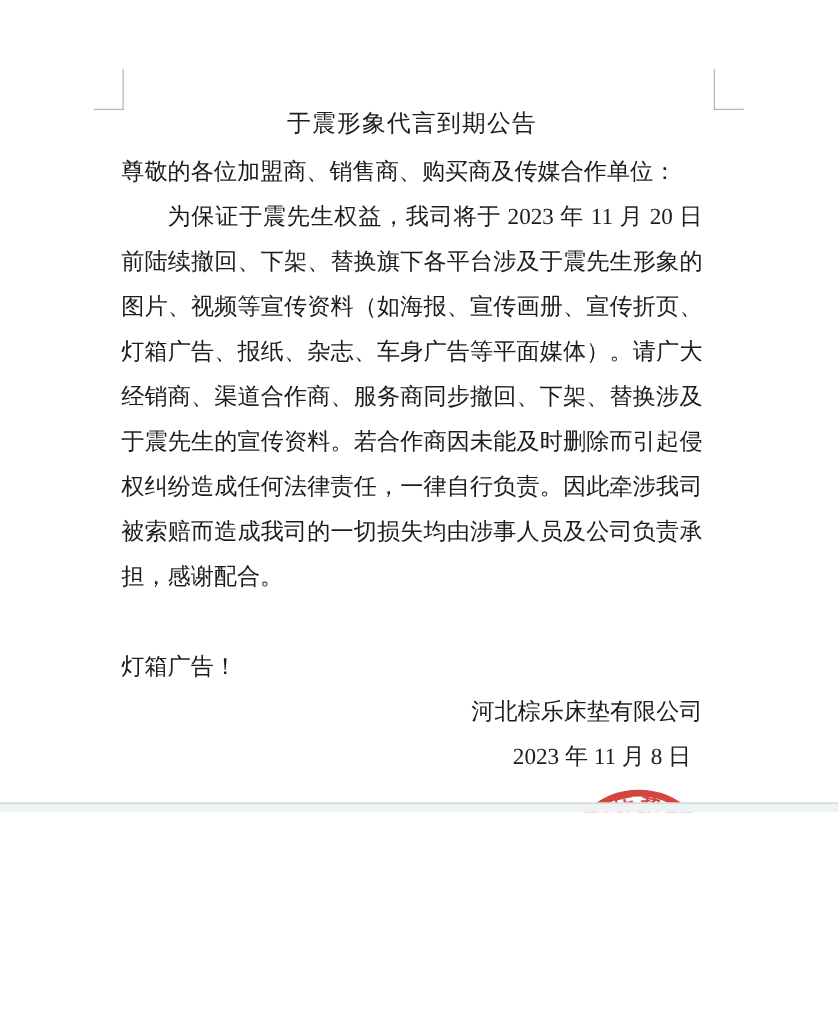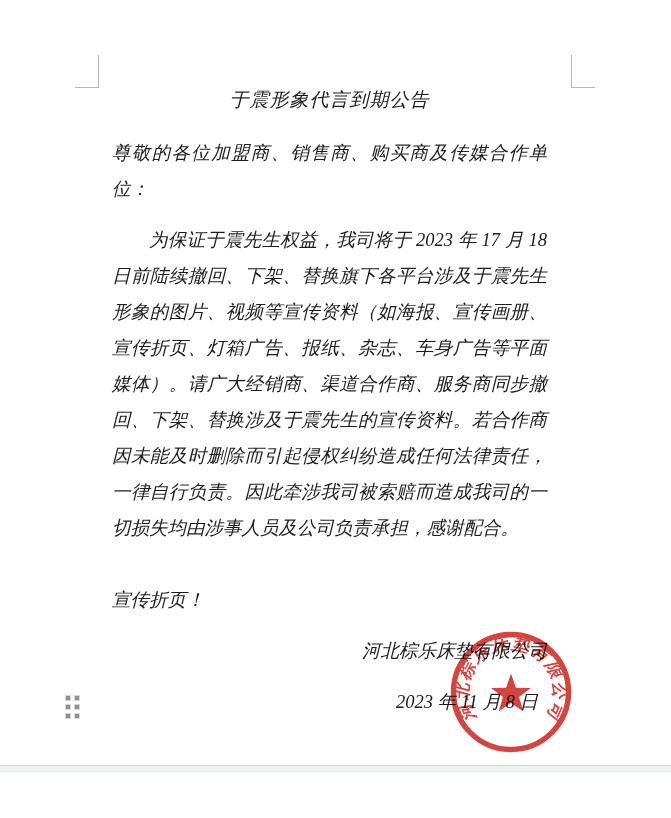--- a/index.html
+++ b/index.html
@@ -3,26 +3,25 @@
 <meta charset="utf-8">
 <style>
   html, body {
     margin: 0;
     padding: 0;
     background: #ffffff;
   }
   .page {
     position: relative;
     width: 671px;
-    height: 773px;
+    height: 650px;
     background: #ffffff;
     overflow: hidden;
     font-family: "Liberation Serif", "DejaVu Serif", serif;
     color: #1c1c1c;
-    font-style: italic;
   }
   
   .corner-mark {
     position: absolute;
     top: 55px;
     width: 24px;
     height: 33px;
     box-sizing: border-box;
   }
   .corner-mark.left {
@@ -46,21 +45,21 @@
   }
   .doc-title {
     margin: 0;
     font-size: 19px;
     font-weight: normal;
     text-align: center;
     line-height: 40px;
     letter-spacing: 1px;
   }
   .content p {
-    margin: 15px;
+    margin: 0;
   }
   .para-indent {
     text-indent: 2em;
   }
   .closing {
     margin-top: 36px !important;
   }
   .signature {
     text-align: right;
   }
@@ -119,22 +118,22 @@
 <body>
 
 <div class="page">
 
   <div class="corner-mark left"></div>
   <div class="corner-mark right"></div>
 
   <div class="content">
     <h1 class="doc-title">于震形象代言到期公告</h1>
     <p>尊敬的各位加盟商、销售商、购买商及传媒合作单位：</p>
-    <p class="para-indent">为保证于震先生权益，我司将于 2023 年 17 月 18 日前陆续撤回、下架、替换旗下各平台涉及于震先生形象的图片、视频等宣传资料（如海报、宣传画册、宣传折页、灯箱广告、报纸、杂志、车身广告等平面媒体）。请广大经销商、渠道合作商、服务商同步撤回、下架、替换涉及于震先生的宣传资料。若合作商因未能及时删除而引起侵权纠纷造成任何法律责任，一律自行负责。因此牵涉我司被索赔而造成我司的一切损失均由涉事人员及公司负责承担，感谢配合。</p>
-    <p class="closing">宣传折页！</p>
+    <p class="para-indent">为保证于震先生权益，我司将于 2023 年 11 月 20 日前陆续撤回、下架、替换旗下各平台涉及于震先生形象的图片、视频等宣传资料（如海报、宣传画册、宣传折页、灯箱广告、报纸、杂志、车身广告等平面媒体）。请广大经销商、渠道合作商、服务商同步撤回、下架、替换涉及于震先生的宣传资料。若合作商因未能及时删除而引起侵权纠纷造成任何法律责任，一律自行负责。因此牵涉我司被索赔而造成我司的一切损失均由涉事人员及公司负责承担，感谢配合。</p>
+    <p class="closing">灯箱广告！</p>
     <p class="signature">河北棕乐床垫有限公司</p>
     <p class="signature sign-date">2023 年 11 月 8 日</p>
   </div>
 
   <div class="anchor-dots">
     <i></i>
       <i></i>
     <i></i>
       <i></i>
     <i></i>

